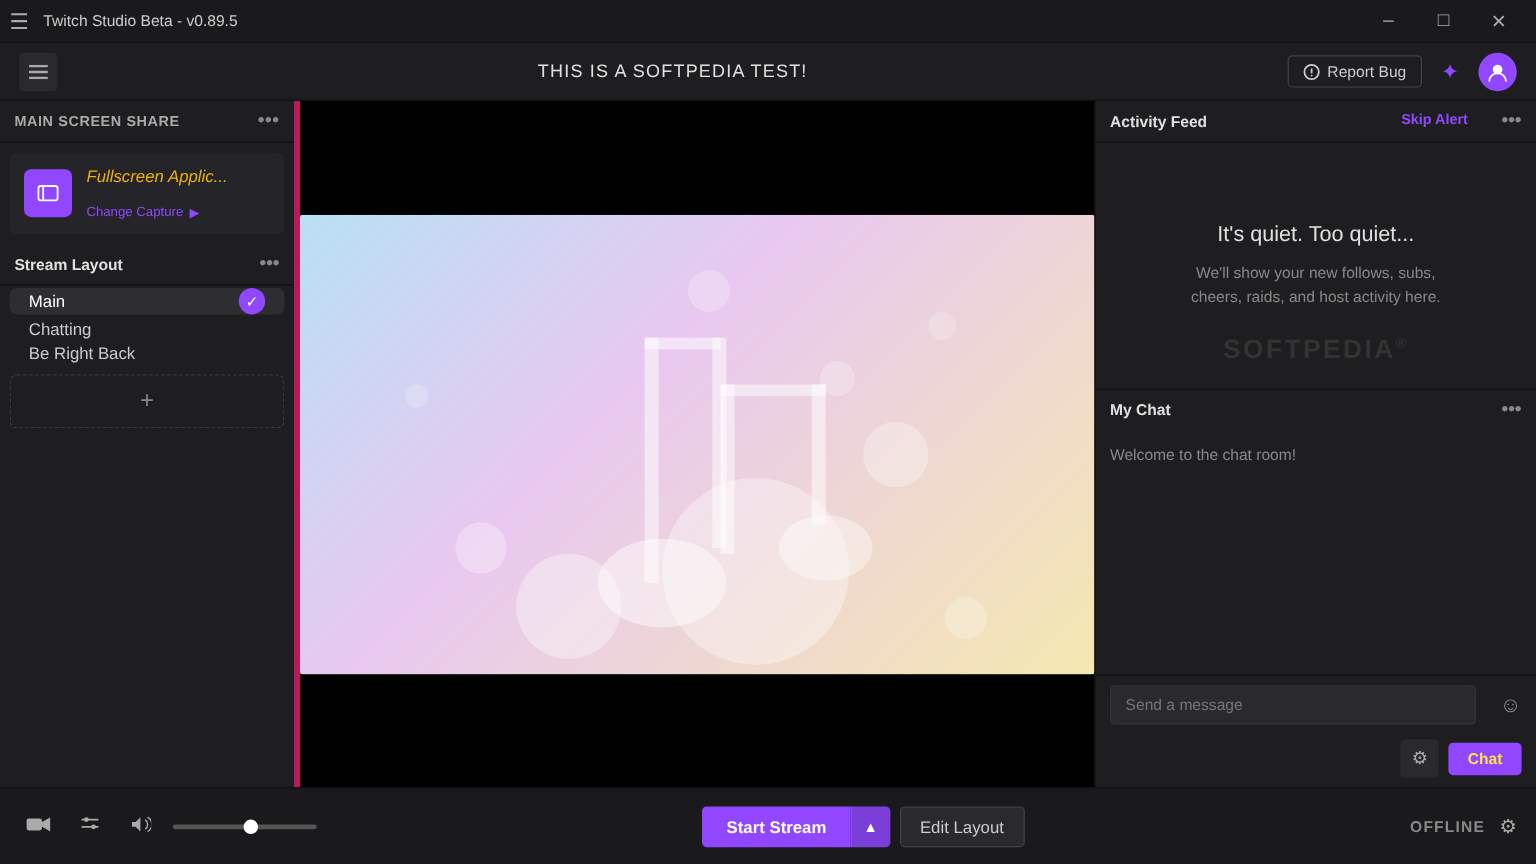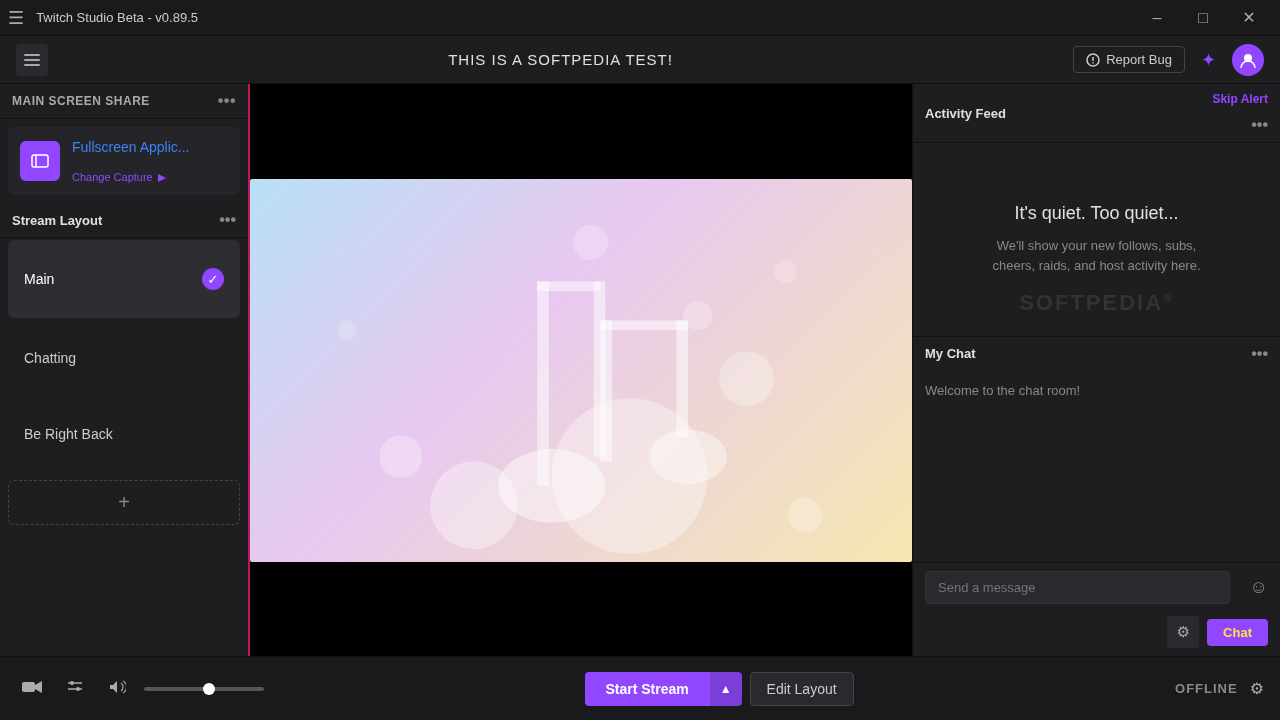--- a/index.html
+++ b/index.html
@@ -67,21 +67,21 @@
     .app-body {
       display: flex;
       flex: 1;
       overflow: hidden;
     }
 
     
     .sidebar {
       width: 250px;
       background: #1e1e21;
-      border-right: 2px solid #be185d;
+      border-right: 5px solid #be185d;
       display: flex;
       flex-direction: column;
       flex-shrink: 0;
       overflow: hidden;
     }
     .sidebar-section-header {
       padding: 8px 12px;
       font-size: 12px;
       color: #aaa;
       font-weight: 600;
@@ -100,37 +100,37 @@
       background: #252529;
       margin: 8px;
       border-radius: 6px;
     }
     .sidebar-card-icon {
       width: 40px; height: 40px; background: #9147ff;
       border-radius: 6px; display: flex; align-items: center;
       justify-content: center; font-size: 18px; color: #fff; flex-shrink: 0;
     }
     .sidebar-card-info { flex: 1; min-width: 0; }
-    .sidebar-card-title { font-size: 14px; color: #3b82f6; white-space: nowrap; overflow: hidden; text-overflow: ellipsis; }
+    .sidebar-card-title { font-size: 14px; color: #eab308; white-space: nowrap; overflow: hidden; text-overflow: ellipsis; font-style: italic; }
     .sidebar-card-subtitle { font-size: 11px; color: #9147ff; cursor: pointer; display: flex; align-items: flex-end; gap: 4px; margin-top: 16px; }
 
     .stream-layout-header {
       padding: 8px 12px;
       font-size: 13px;
       color: #e0e0e0;
       font-weight: 600;
       display: flex;
       align-items: center;
       justify-content: space-between;
       border-bottom: 1px solid #111;
     }
     .layout-item {
       display: flex;
       align-items: center;
-      padding: 28px 16px;
+      padding: 0 16px;
       cursor: pointer;
       border-radius: 6px;
       margin: 2px 8px;
       font-size: 14px;
       color: #ccc;
       justify-content: space-between;
     }
     .layout-item.active {
       background: #2d2d32;
       color: #fff;
@@ -435,21 +435,21 @@
           <ellipse cx="100" cy="150" rx="10" ry="10" fill="rgba(255,255,255,0.2)"></ellipse>
         </svg>
       </div>
     </div>
   </div>
 
   <div class="right-panel">
 
     <div class="activity-feed-header">
       <span>Activity Feed</span>
-      <div style="display:flex;align-items:flex-end;gap:10px;flex-direction:column;">
+      <div style="display:flex;align-items:flex-start;gap:28px;">
         <span class="skip-alert">Skip Alert</span>
         <span class="three-dots">•••</span>
       </div>
     </div>
     <div class="activity-feed-body">
       <div class="activity-quiet-title">It's quiet. Too quiet...</div>
       <div class="activity-quiet-desc">
         We'll show your new follows, subs,<br>cheers, raids, and host activity here.
       </div>
       <div class="softpedia-watermark">

